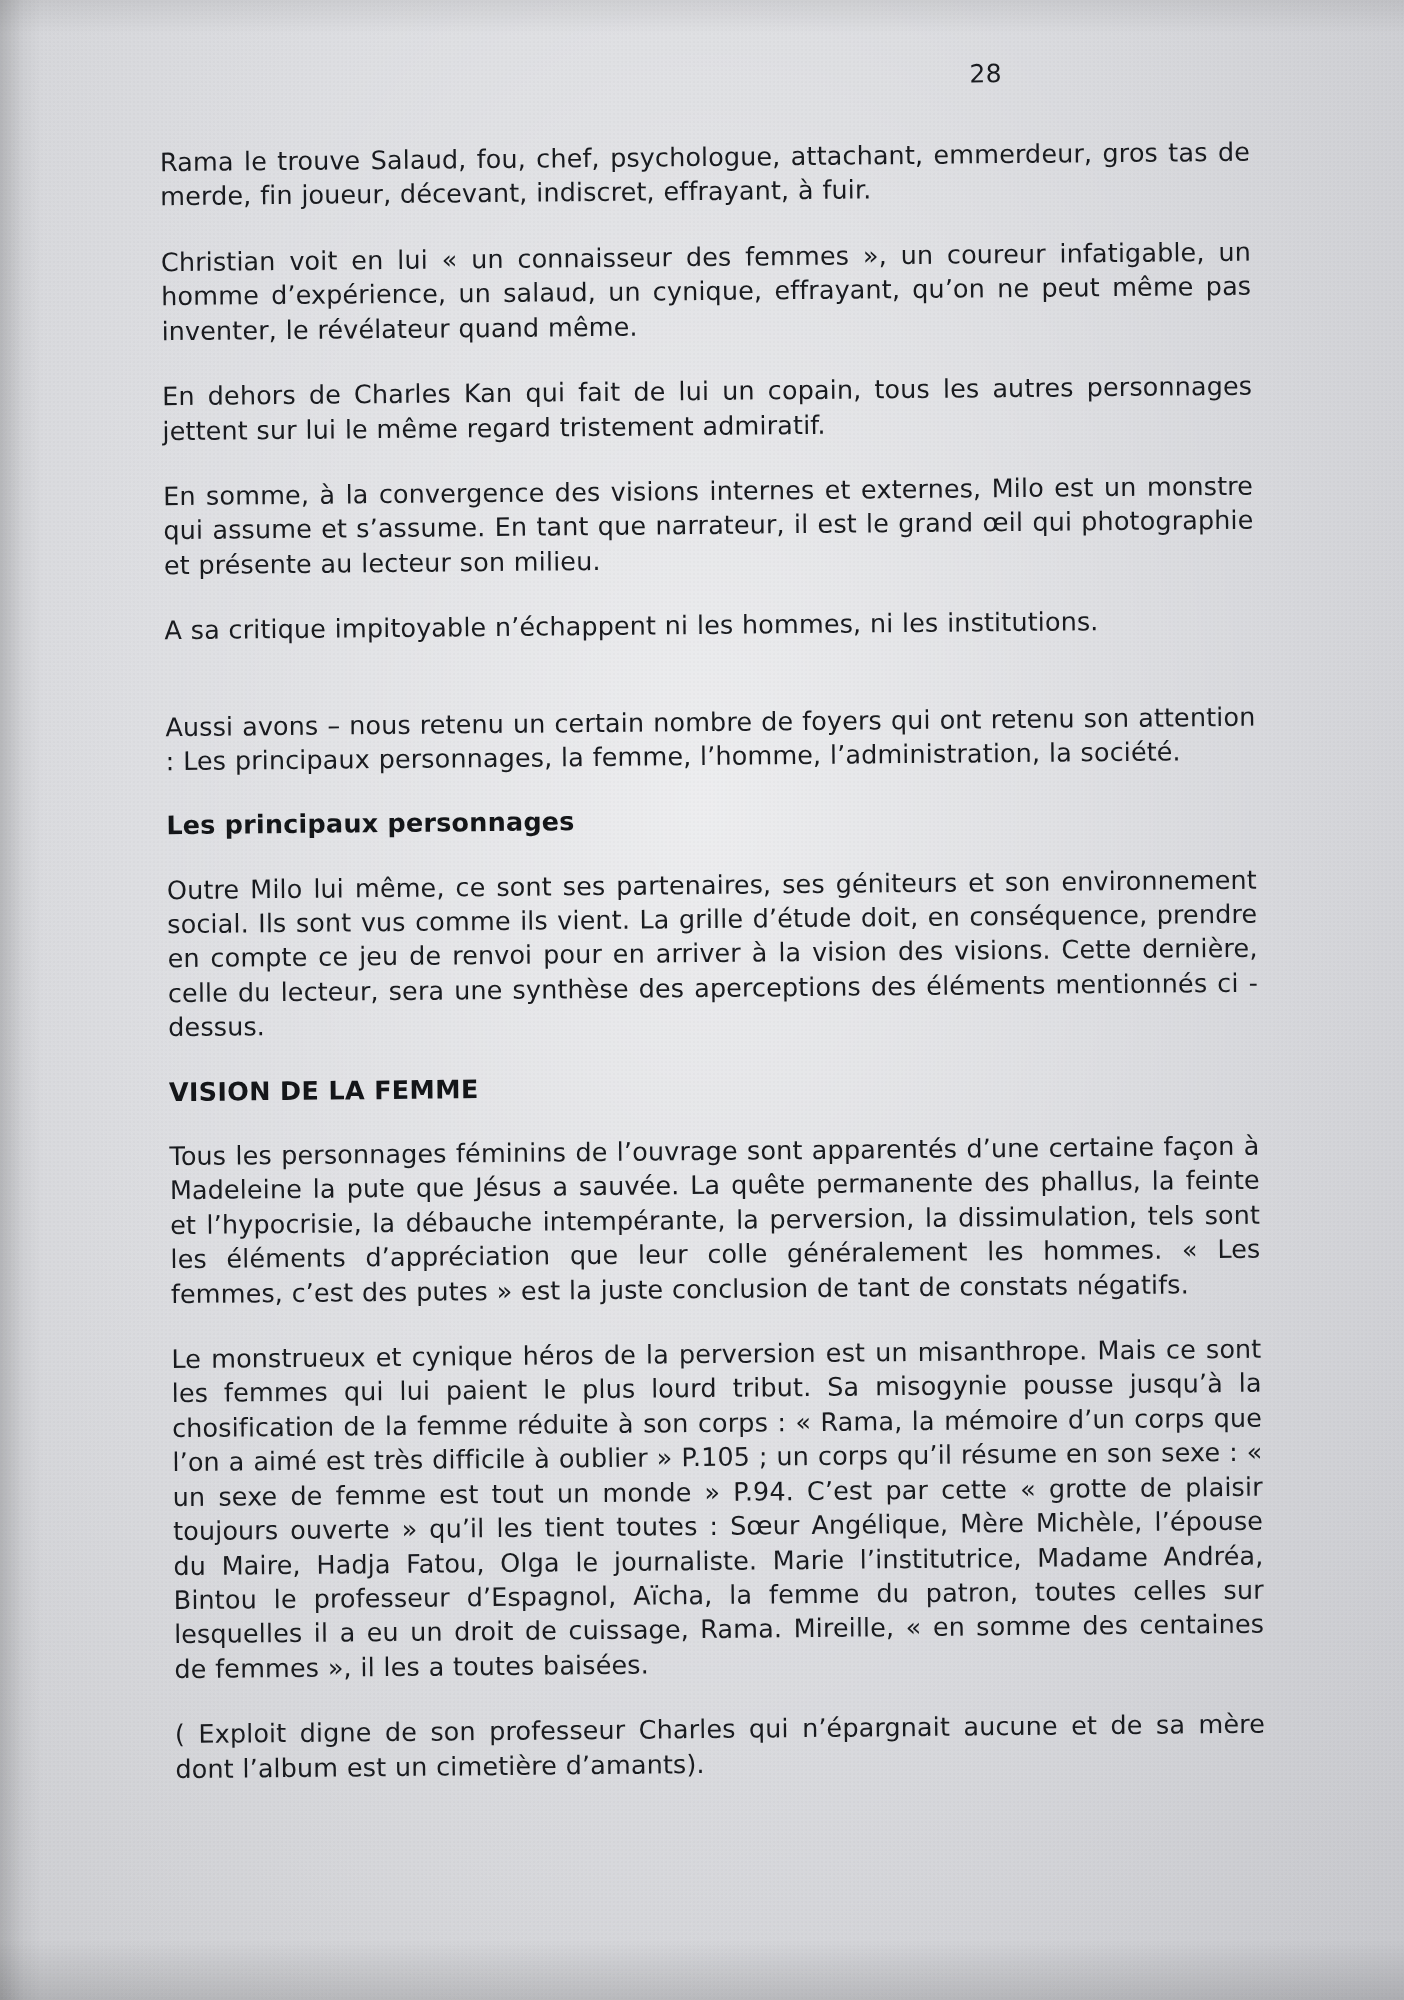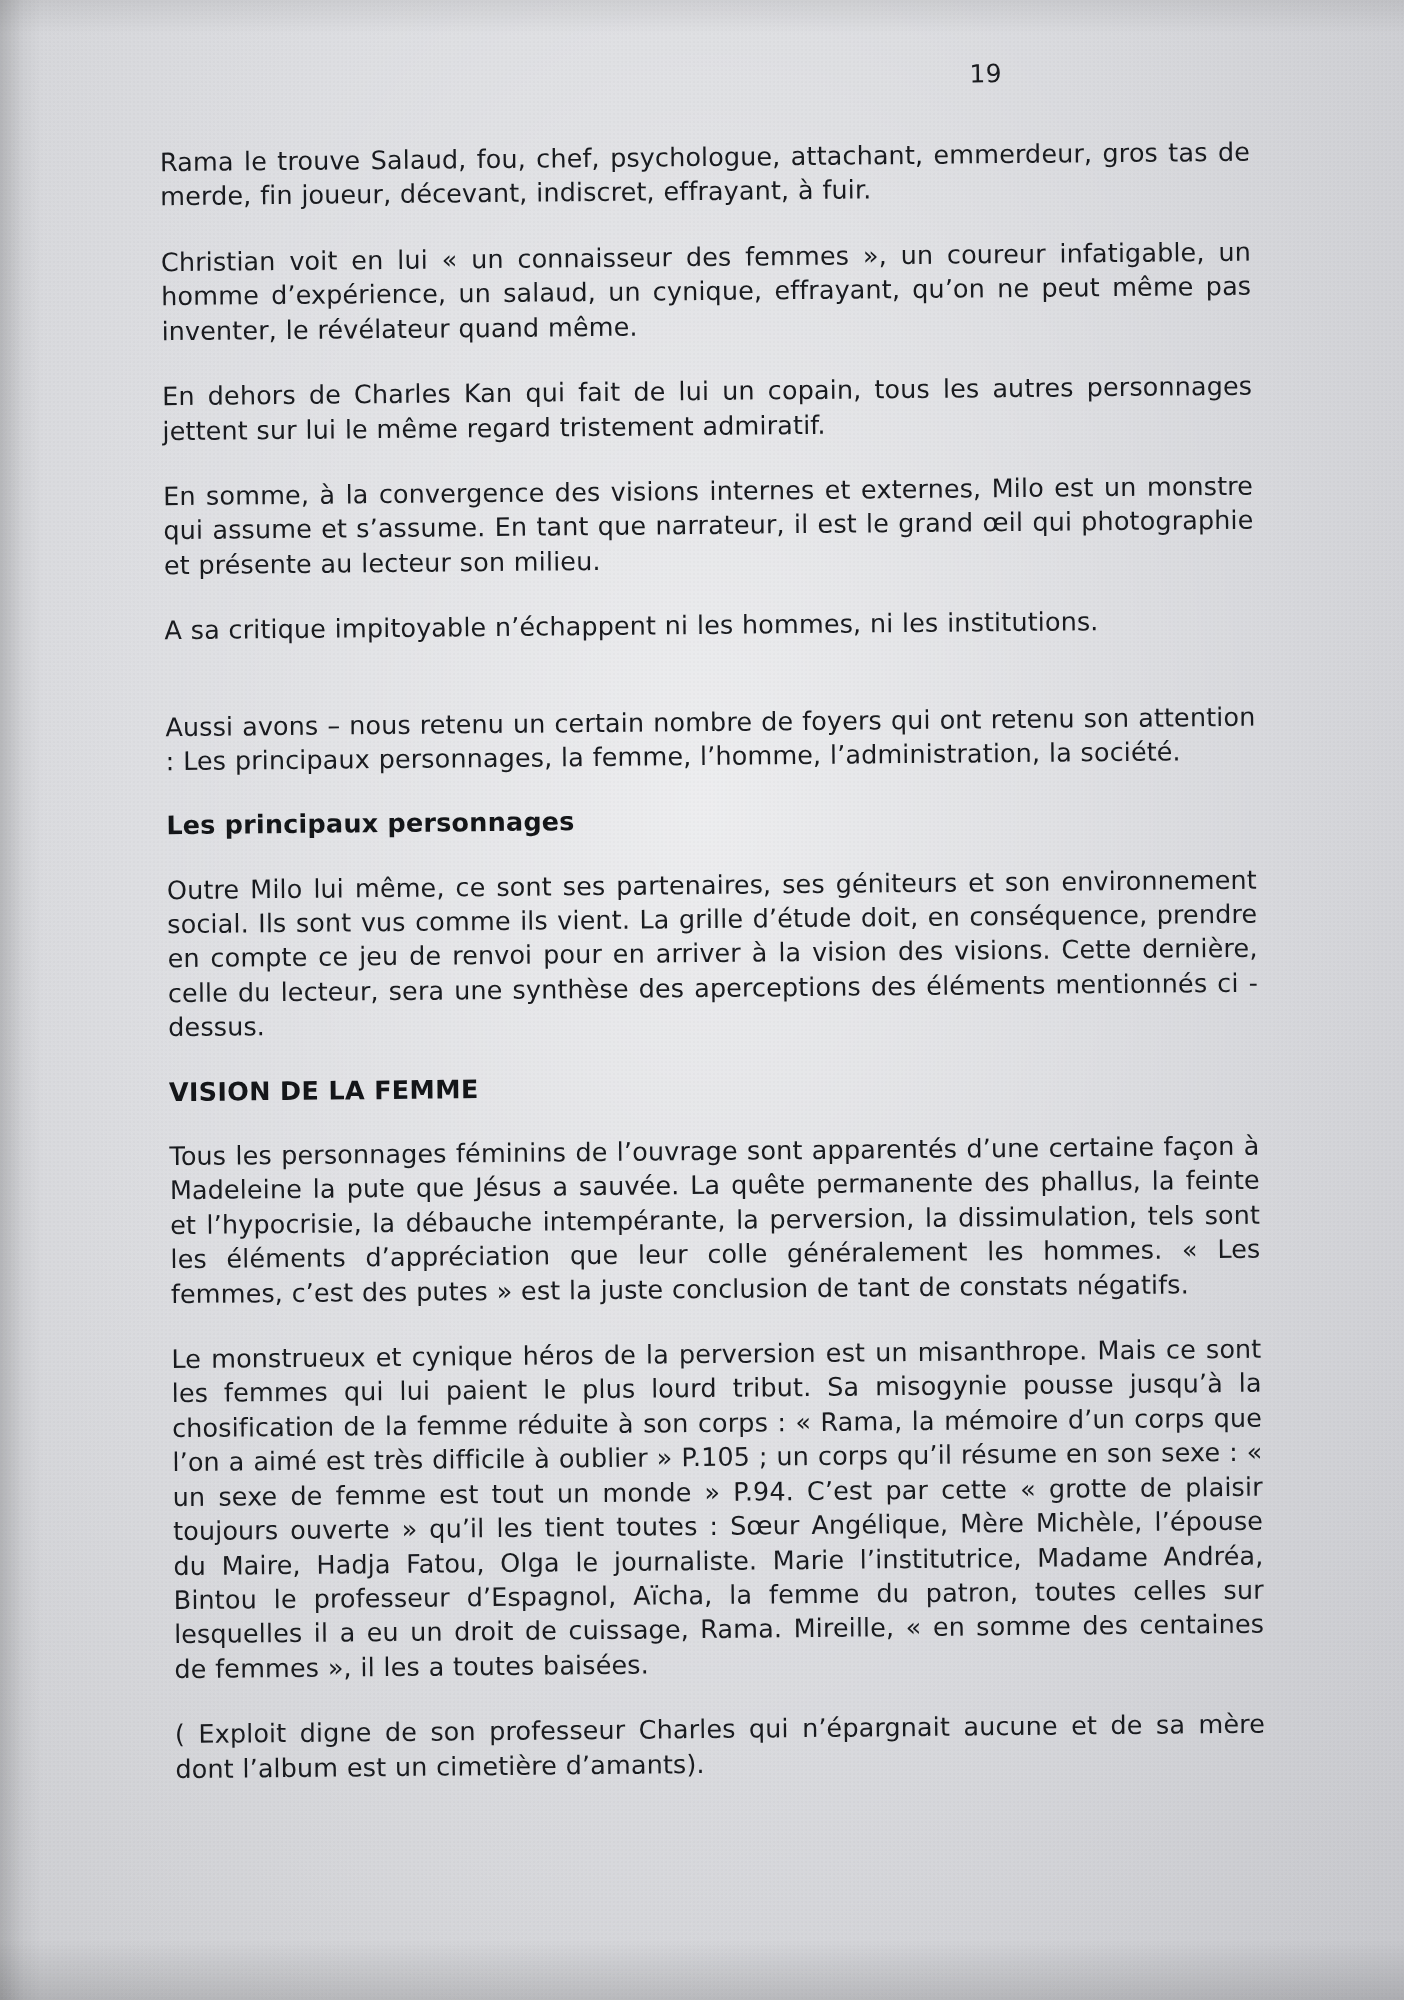--- a/index.html
+++ b/index.html
@@ -114,21 +114,21 @@
     background-position: 0 0, 2px 3px;
   }
 </style>
 </head>
 <body>
 
 <div class="page"></div>
 
 <div class="content">
 
-  <div class="folio">19</div>
+  <div class="folio">28</div>
 
   <div class="body-col">
 
     <p class="para">Rama le trouve Salaud, fou, chef, psychologue, attachant, emmerdeur, gros tas de merde, fin joueur, décevant, indiscret, effrayant, à fuir.</p>
     <p class="para">Christian voit en lui « un connaisseur des femmes », un coureur infatigable, un homme d’expérience, un salaud, un cynique, effrayant, qu’on ne peut même pas inventer, le révélateur quand même.</p>
     <p class="para">En dehors de Charles Kan qui fait de lui un copain, tous les autres personnages jettent sur lui le même regard tristement admiratif.</p>
     <p class="para">En somme, à la convergence des visions internes et externes, Milo est un monstre qui assume et s’assume. En tant que narrateur, il est le grand œil qui photographie et présente au lecteur  son milieu.</p>
     <p class="para gap-big">A sa critique impitoyable n’échappent ni les hommes, ni les institutions.</p>
     <p class="para">Aussi avons – nous retenu un certain nombre de foyers qui ont retenu son attention : Les principaux personnages, la femme, l’homme, l’administration, la société.</p>
 

